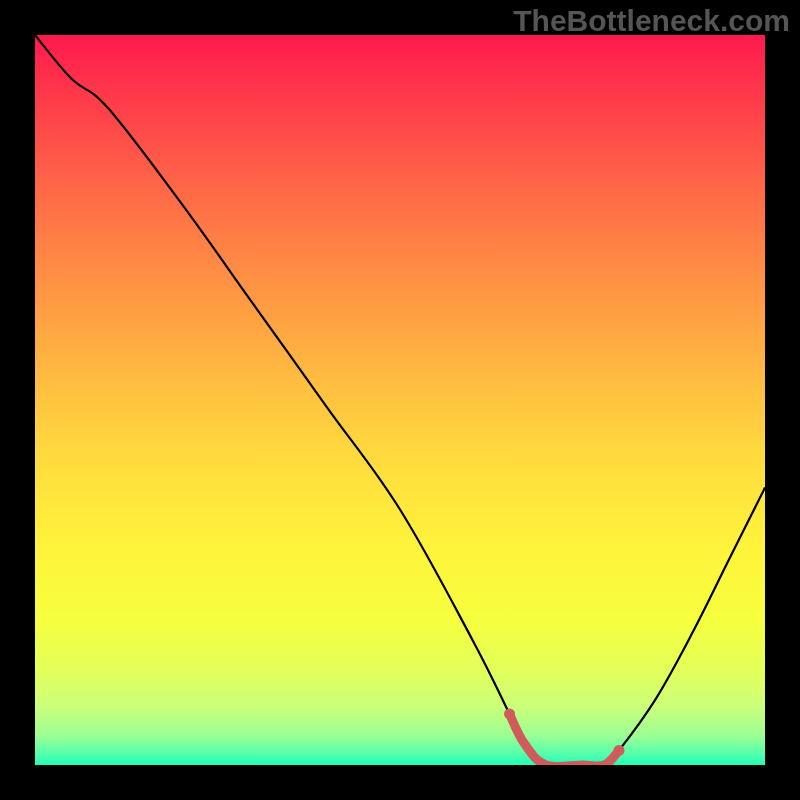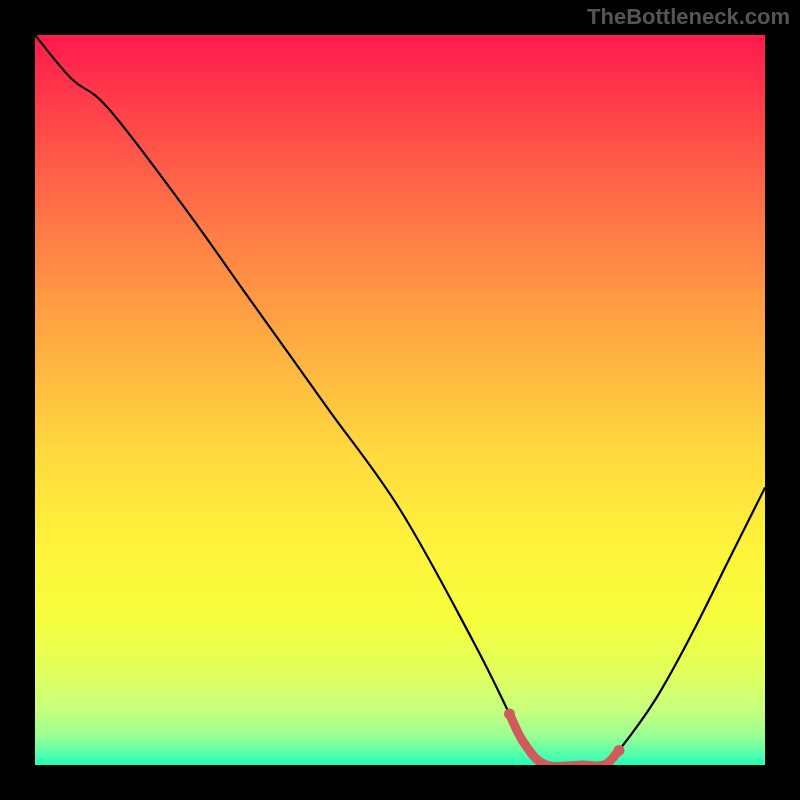--- a/index.html
+++ b/index.html
@@ -9,21 +9,21 @@
     background: #000;
     position: relative;
     font-family: Arial, sans-serif;
     overflow: hidden;
   }
   .watermark {
     position: absolute;
     top: 4px;
     right: 10px;
     color: #555;
-    font-size: 22px;
+    font-size: 30px;
     font-weight: bold;
     z-index: 10;
   }
   .plot-area {
     position: absolute;
     left: 35px;
     top: 35px;
     width: 730px;
     height: 730px;
     overflow: hidden;

